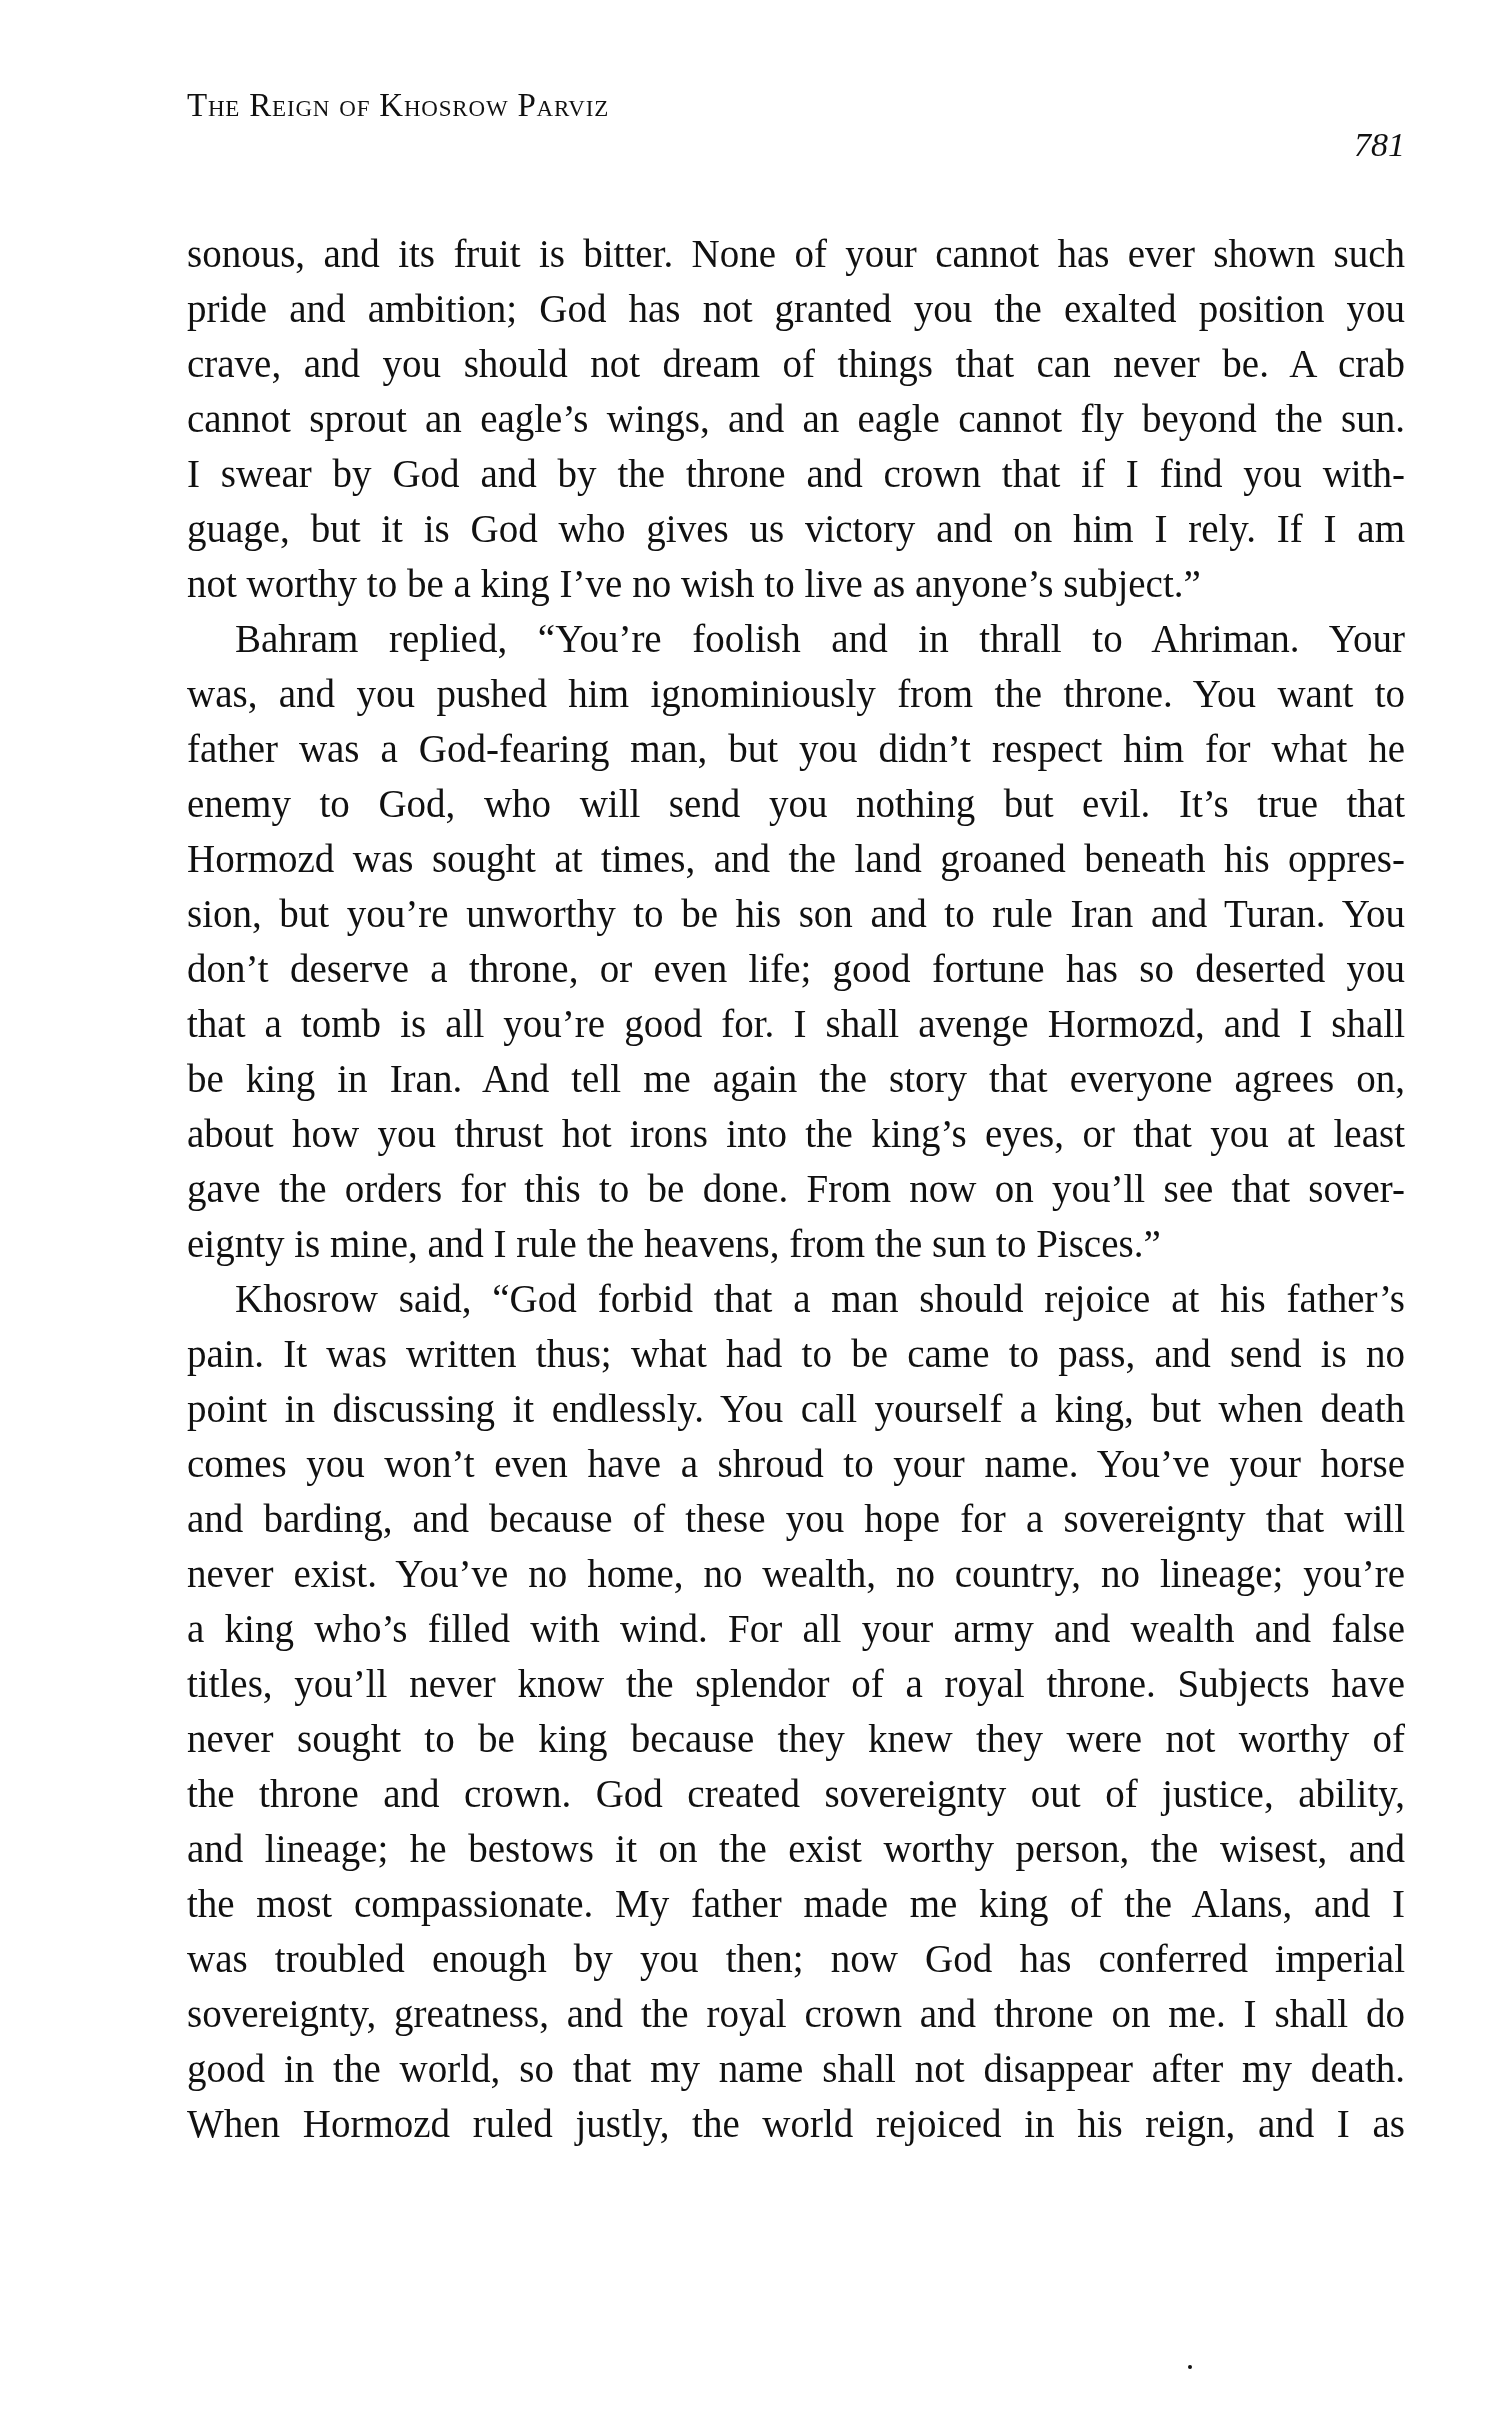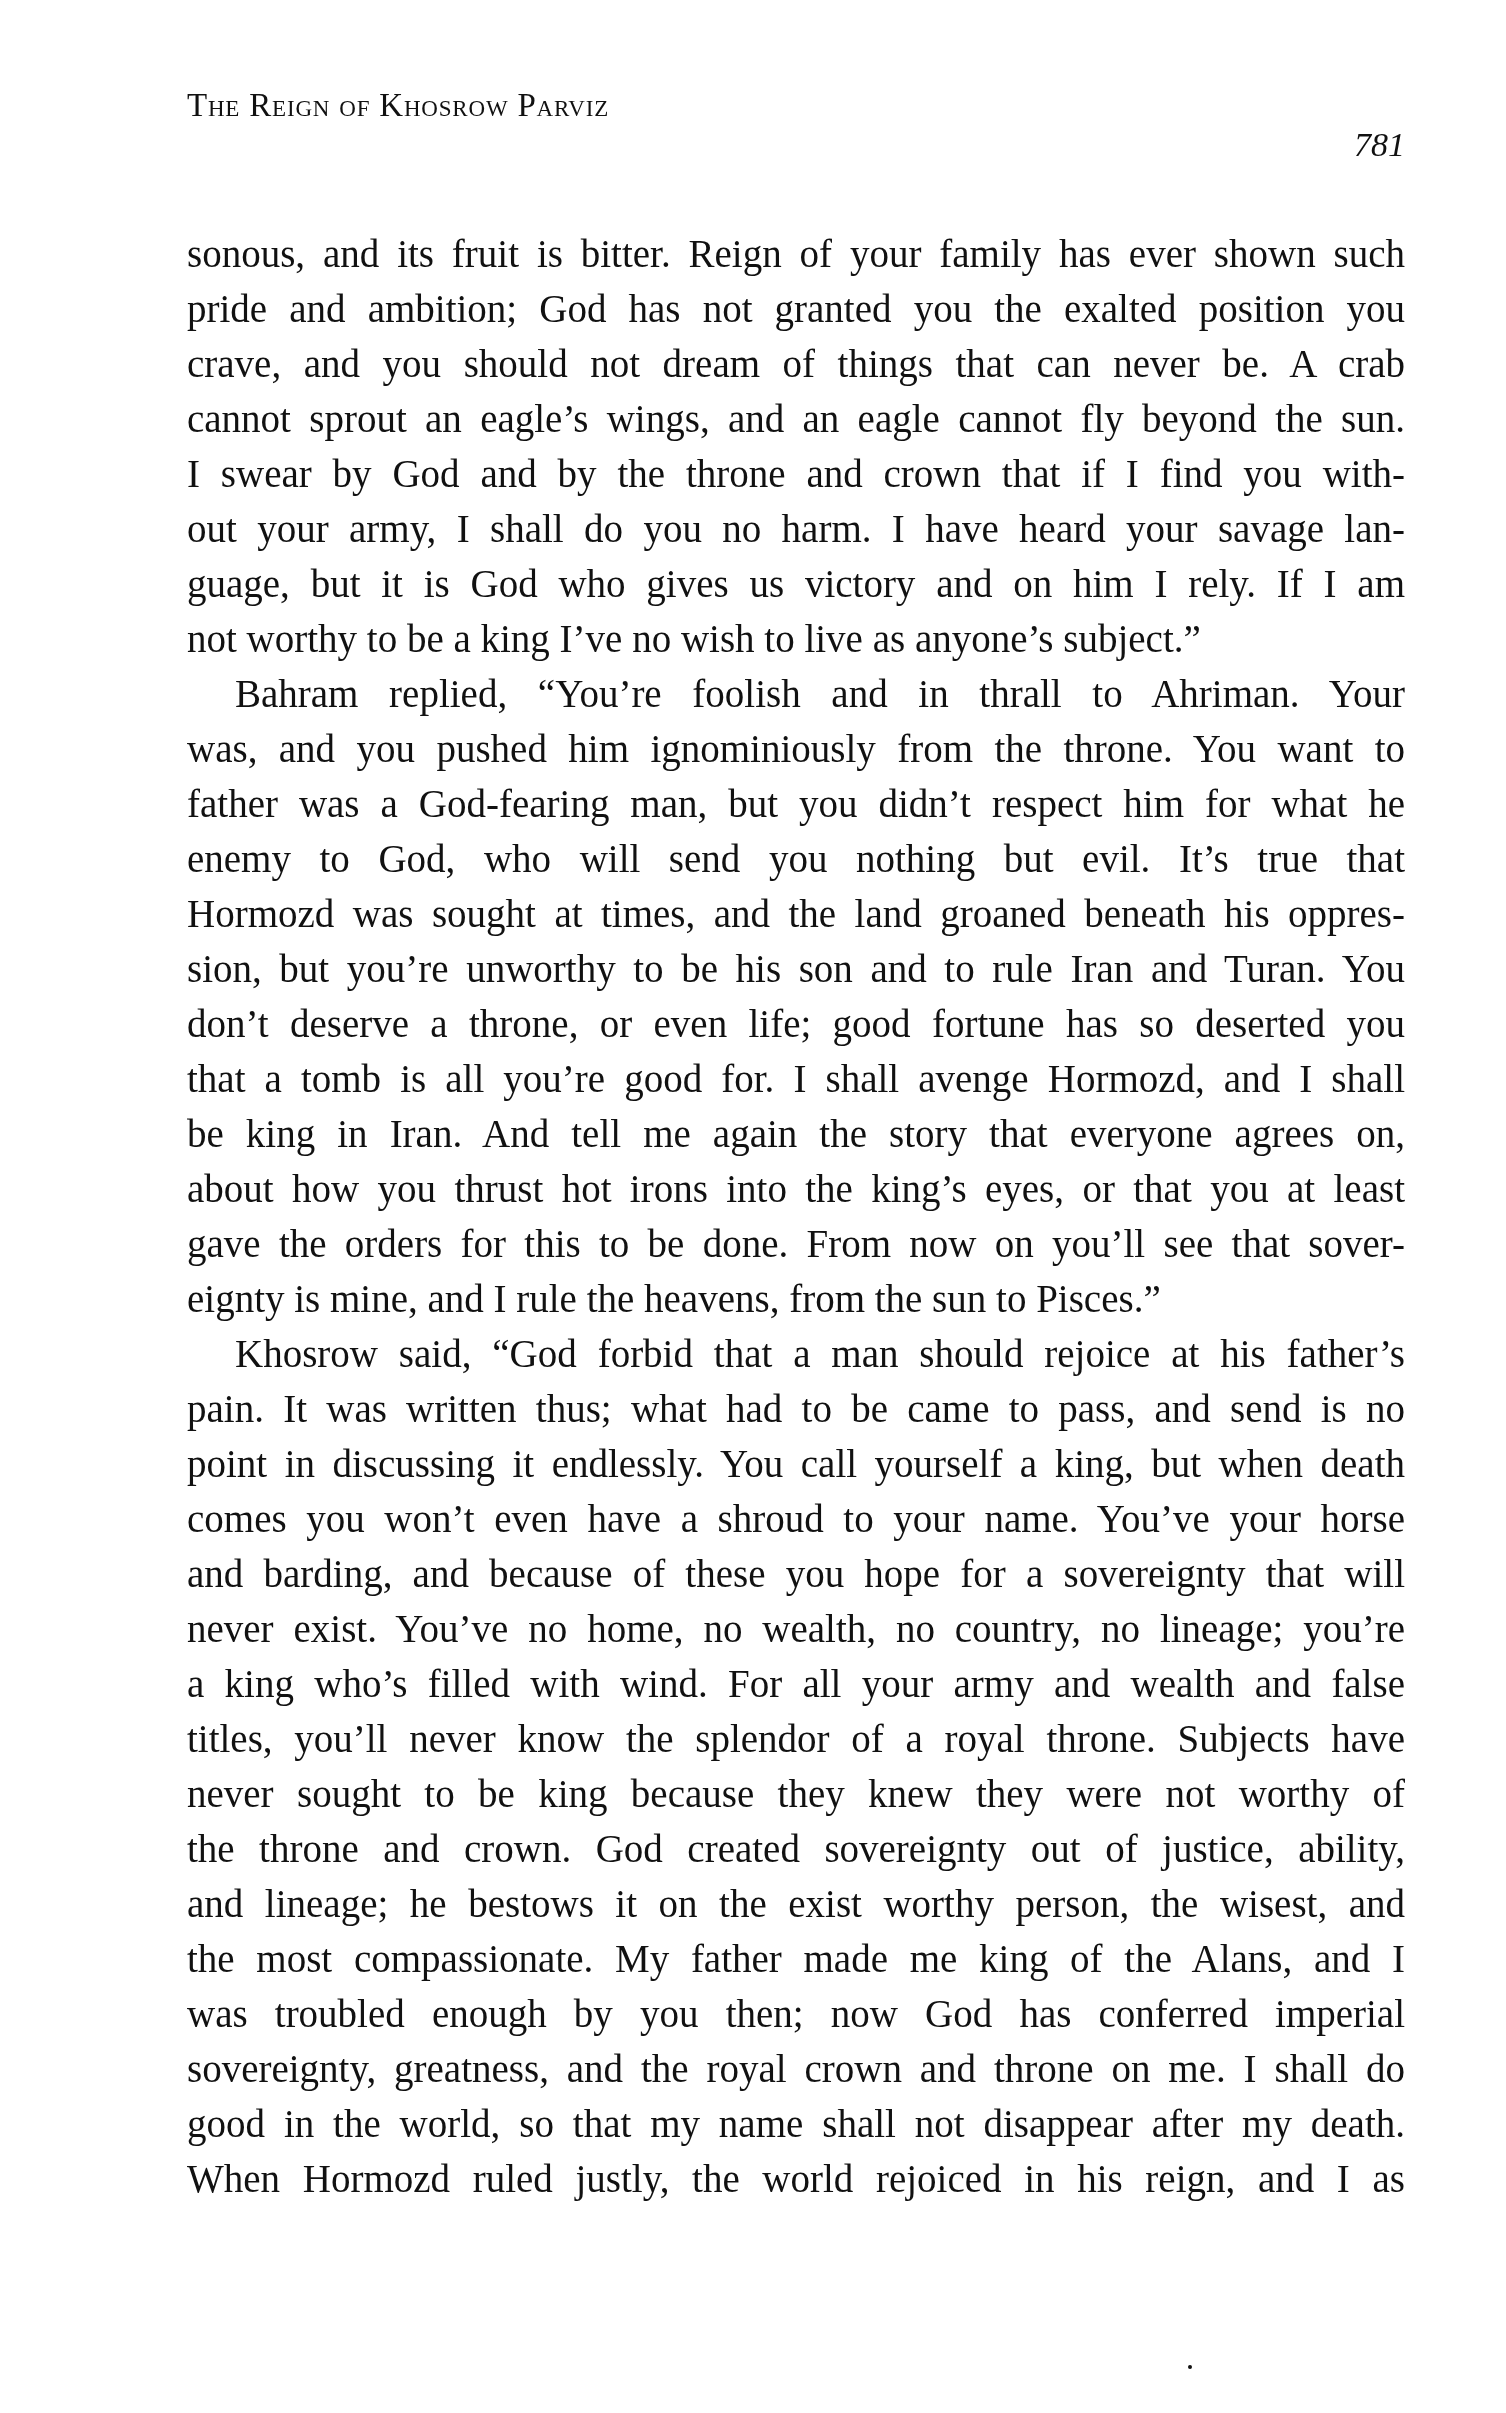--- a/index.html
+++ b/index.html
@@ -79,26 +79,25 @@
 <body>
 
 <div class="running-head">
   <div class="running-title">The Reign of Khosrow Parviz</div>
   <div class="folio">781</div>
 </div>
 
 <div class="text-block">
 
   <p class="para">
-    <span class="line first">sonous, and its fruit is bitter. Reign of your family has ever shown such</span>
+    <span class="line first">sonous, and its fruit is bitter. None of your cannot has ever shown such</span>
     <span class="line">pride and ambition; God has not granted you the exalted position you</span>
     <span class="line">crave, and you should not dream of things that can never be. A crab</span>
     <span class="line">cannot sprout an eagle’s wings, and an eagle cannot fly beyond the sun.</span>
     <span class="line">I swear by God and by the throne and crown that if I find you with-</span>
-    <span class="line">out your army, I shall do you no harm. I have heard your savage lan-</span>
     <span class="line">guage, but it is God who gives us victory and on him I rely. If I am</span>
     <span class="line last">not worthy to be a king I’ve no wish to live as anyone’s subject.”</span>
   </p>
 
   <p class="para indent">
     <span class="line first">Bahram replied, “You’re foolish and in thrall to Ahriman. Your</span>
     <span class="line">was, and you pushed him ignominiously from the throne. You want to</span>
     <span class="line">father was a God-fearing man, but you didn’t respect him for what he</span>
     <span class="line">enemy to God, who will send you nothing but evil. It’s true that</span>
     <span class="line">Hormozd was sought at times, and the land groaned beneath his oppres-</span>

